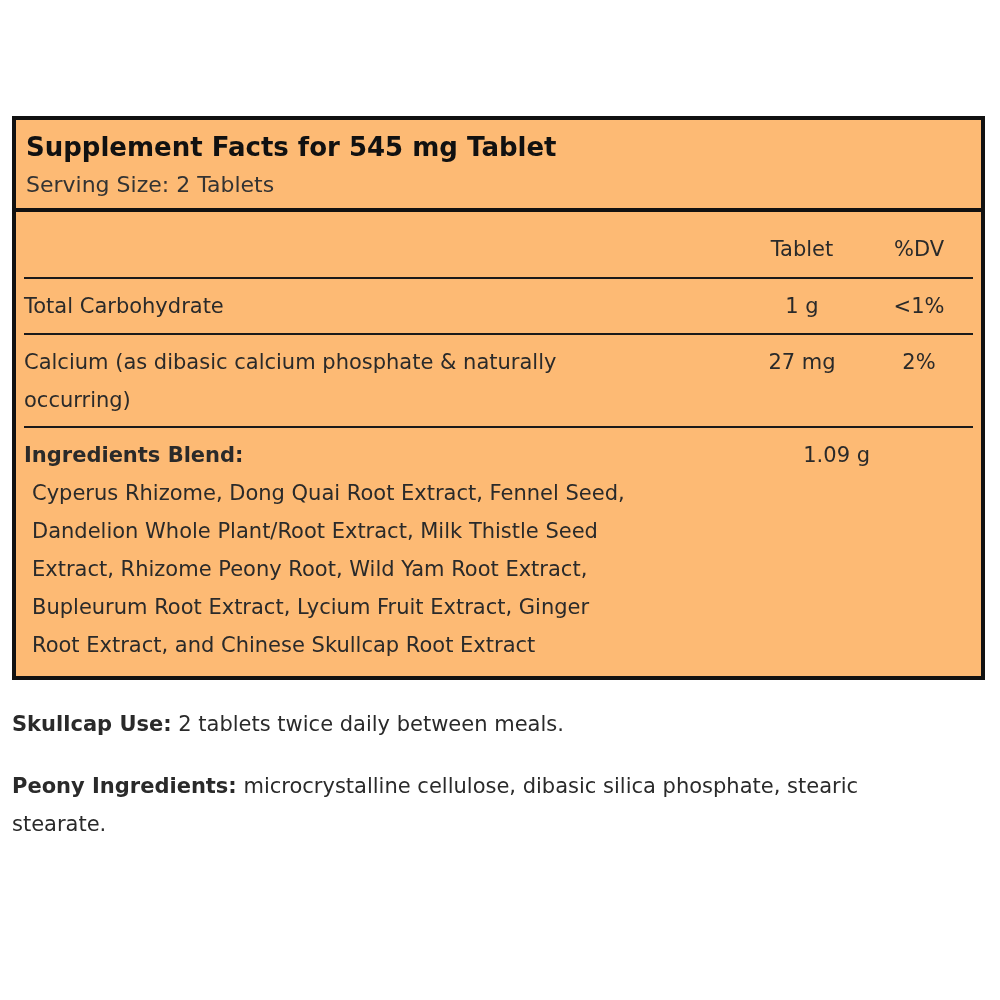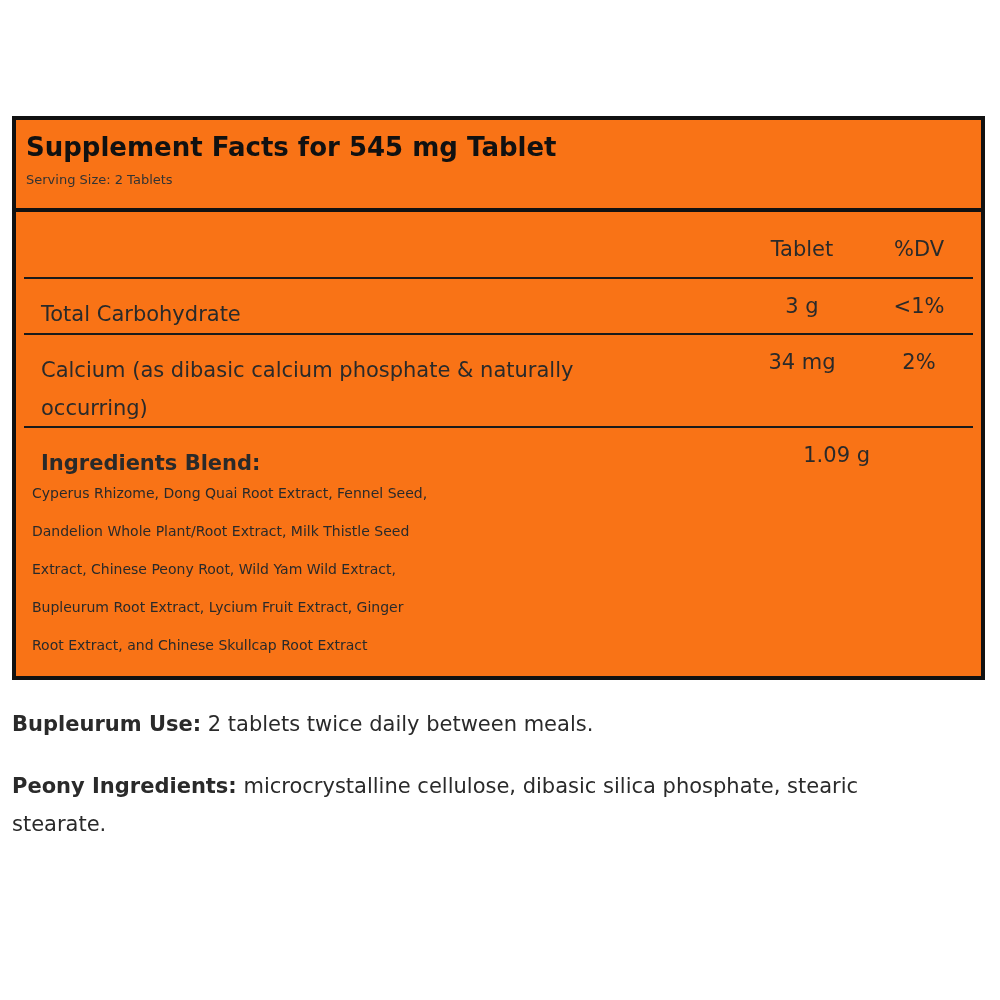--- a/index.html
+++ b/index.html
@@ -15,21 +15,21 @@
       color: #222222;
       overflow: hidden;
     }
     .facts-box {
       position: absolute;
       left: 12px;
       top: 116px;
       width: 965px;
       height: 556px;
       border: 4px solid #111111;
-      background: #f97316;
+      background: #fdba74;
     }
     .facts-header {
       position: absolute;
       left: 0;
       top: 0;
       width: 965px;
       height: 88px;
       border-bottom: 4px solid #111111;
     }
     .facts-title {
@@ -38,21 +38,21 @@
       top: 12px;
       font-size: 26px;
       font-weight: bold;
       color: #111111;
       white-space: nowrap;
     }
     .serving-size {
       position: absolute;
       left: 10px;
       top: 52px;
-      font-size: 13px;
+      font-size: 22px;
       color: #333333;
       white-space: nowrap;
     }
     .hline {
       position: absolute;
       left: 8px;
       width: 949px;
       height: 2px;
       background: #1a1a1a;
     }
@@ -67,34 +67,33 @@
       left: 718px;
       width: 136px;
       text-align: center;
     }
     .col-dv {
       left: 858px;
       width: 90px;
       text-align: center;
     }
     .col-name {
-      left: 25px;
+      left: 8px;
       width: 680px;
       white-space: normal;
-      margin-top: 8px;
     }
     .bold {
       font-weight: bold;
     }
     .blend-list {
       position: absolute;
       left: 16px;
       top: 354px;
       width: 700px;
-      font-size: 14px;
+      font-size: 21px;
       line-height: 38px;
       color: #2a2a2a;
     }
     .blend-list div {
       white-space: nowrap;
     }
     .below-text {
       position: absolute;
       left: 12px;
       width: 980px;
@@ -115,44 +114,44 @@
     <div class="facts-title">Supplement Facts for 545 mg Tablet</div>
     <div class="serving-size">Serving Size: 2 Tablets</div>
   </div>
 
   <div class="cell col-amount" style="top:110px;">Tablet</div>
   <div class="cell col-dv" style="top:110px;">%DV</div>
 
   <div class="hline" style="top:157px;"></div>
 
   <div class="cell col-name" style="top:167px;">Total Carbohydrate</div>
-  <div class="cell col-amount" style="top:167px;">3 g</div>
+  <div class="cell col-amount" style="top:167px;">1 g</div>
   <div class="cell col-dv" style="top:167px;">&lt;1%</div>
 
   <div class="hline" style="top:213px;"></div>
 
   <div class="cell col-name" style="top:223px;">Calcium (as dibasic calcium phosphate &amp; naturally</div>
   <div class="cell col-name" style="top:261px;">occurring)</div>
-  <div class="cell col-amount" style="top:223px;">34 mg</div>
+  <div class="cell col-amount" style="top:223px;">27 mg</div>
   <div class="cell col-dv" style="top:223px;">2%</div>
 
   <div class="hline" style="top:306px;"></div>
 
   <div class="cell col-name bold" style="top:316px;">Ingredients Blend:</div>
   <div class="cell col-amount" style="top:316px;text-align:right;">1.09 g</div>
 
   <div class="blend-list">
     <div>Cyperus Rhizome, Dong Quai Root Extract, Fennel Seed,</div>
     <div>Dandelion Whole Plant/Root Extract, Milk Thistle Seed</div>
-    <div>Extract, Chinese Peony Root, Wild Yam Wild Extract,</div>
+    <div>Extract, Rhizome Peony Root, Wild Yam Root Extract,</div>
     <div>Bupleurum Root Extract, Lycium Fruit Extract, Ginger</div>
     <div>Root Extract, and Chinese Skullcap Root Extract</div>
   </div>
 </div>
 
 <div class="below-text" style="top:705px;">
-  <span class="lbl">Bupleurum Use:</span><span> 2 tablets twice daily between meals.</span>
+  <span class="lbl">Skullcap Use:</span><span> 2 tablets twice daily between meals.</span>
 </div>
 
 <div class="below-text" style="top:767px;">
   <div style="white-space:nowrap;"><span class="lbl">Peony Ingredients:</span><span> microcrystalline cellulose, dibasic silica phosphate, stearic</span></div>
   <div style="white-space:nowrap;">stearate.</div>
 </div>
 
 </body></html>

